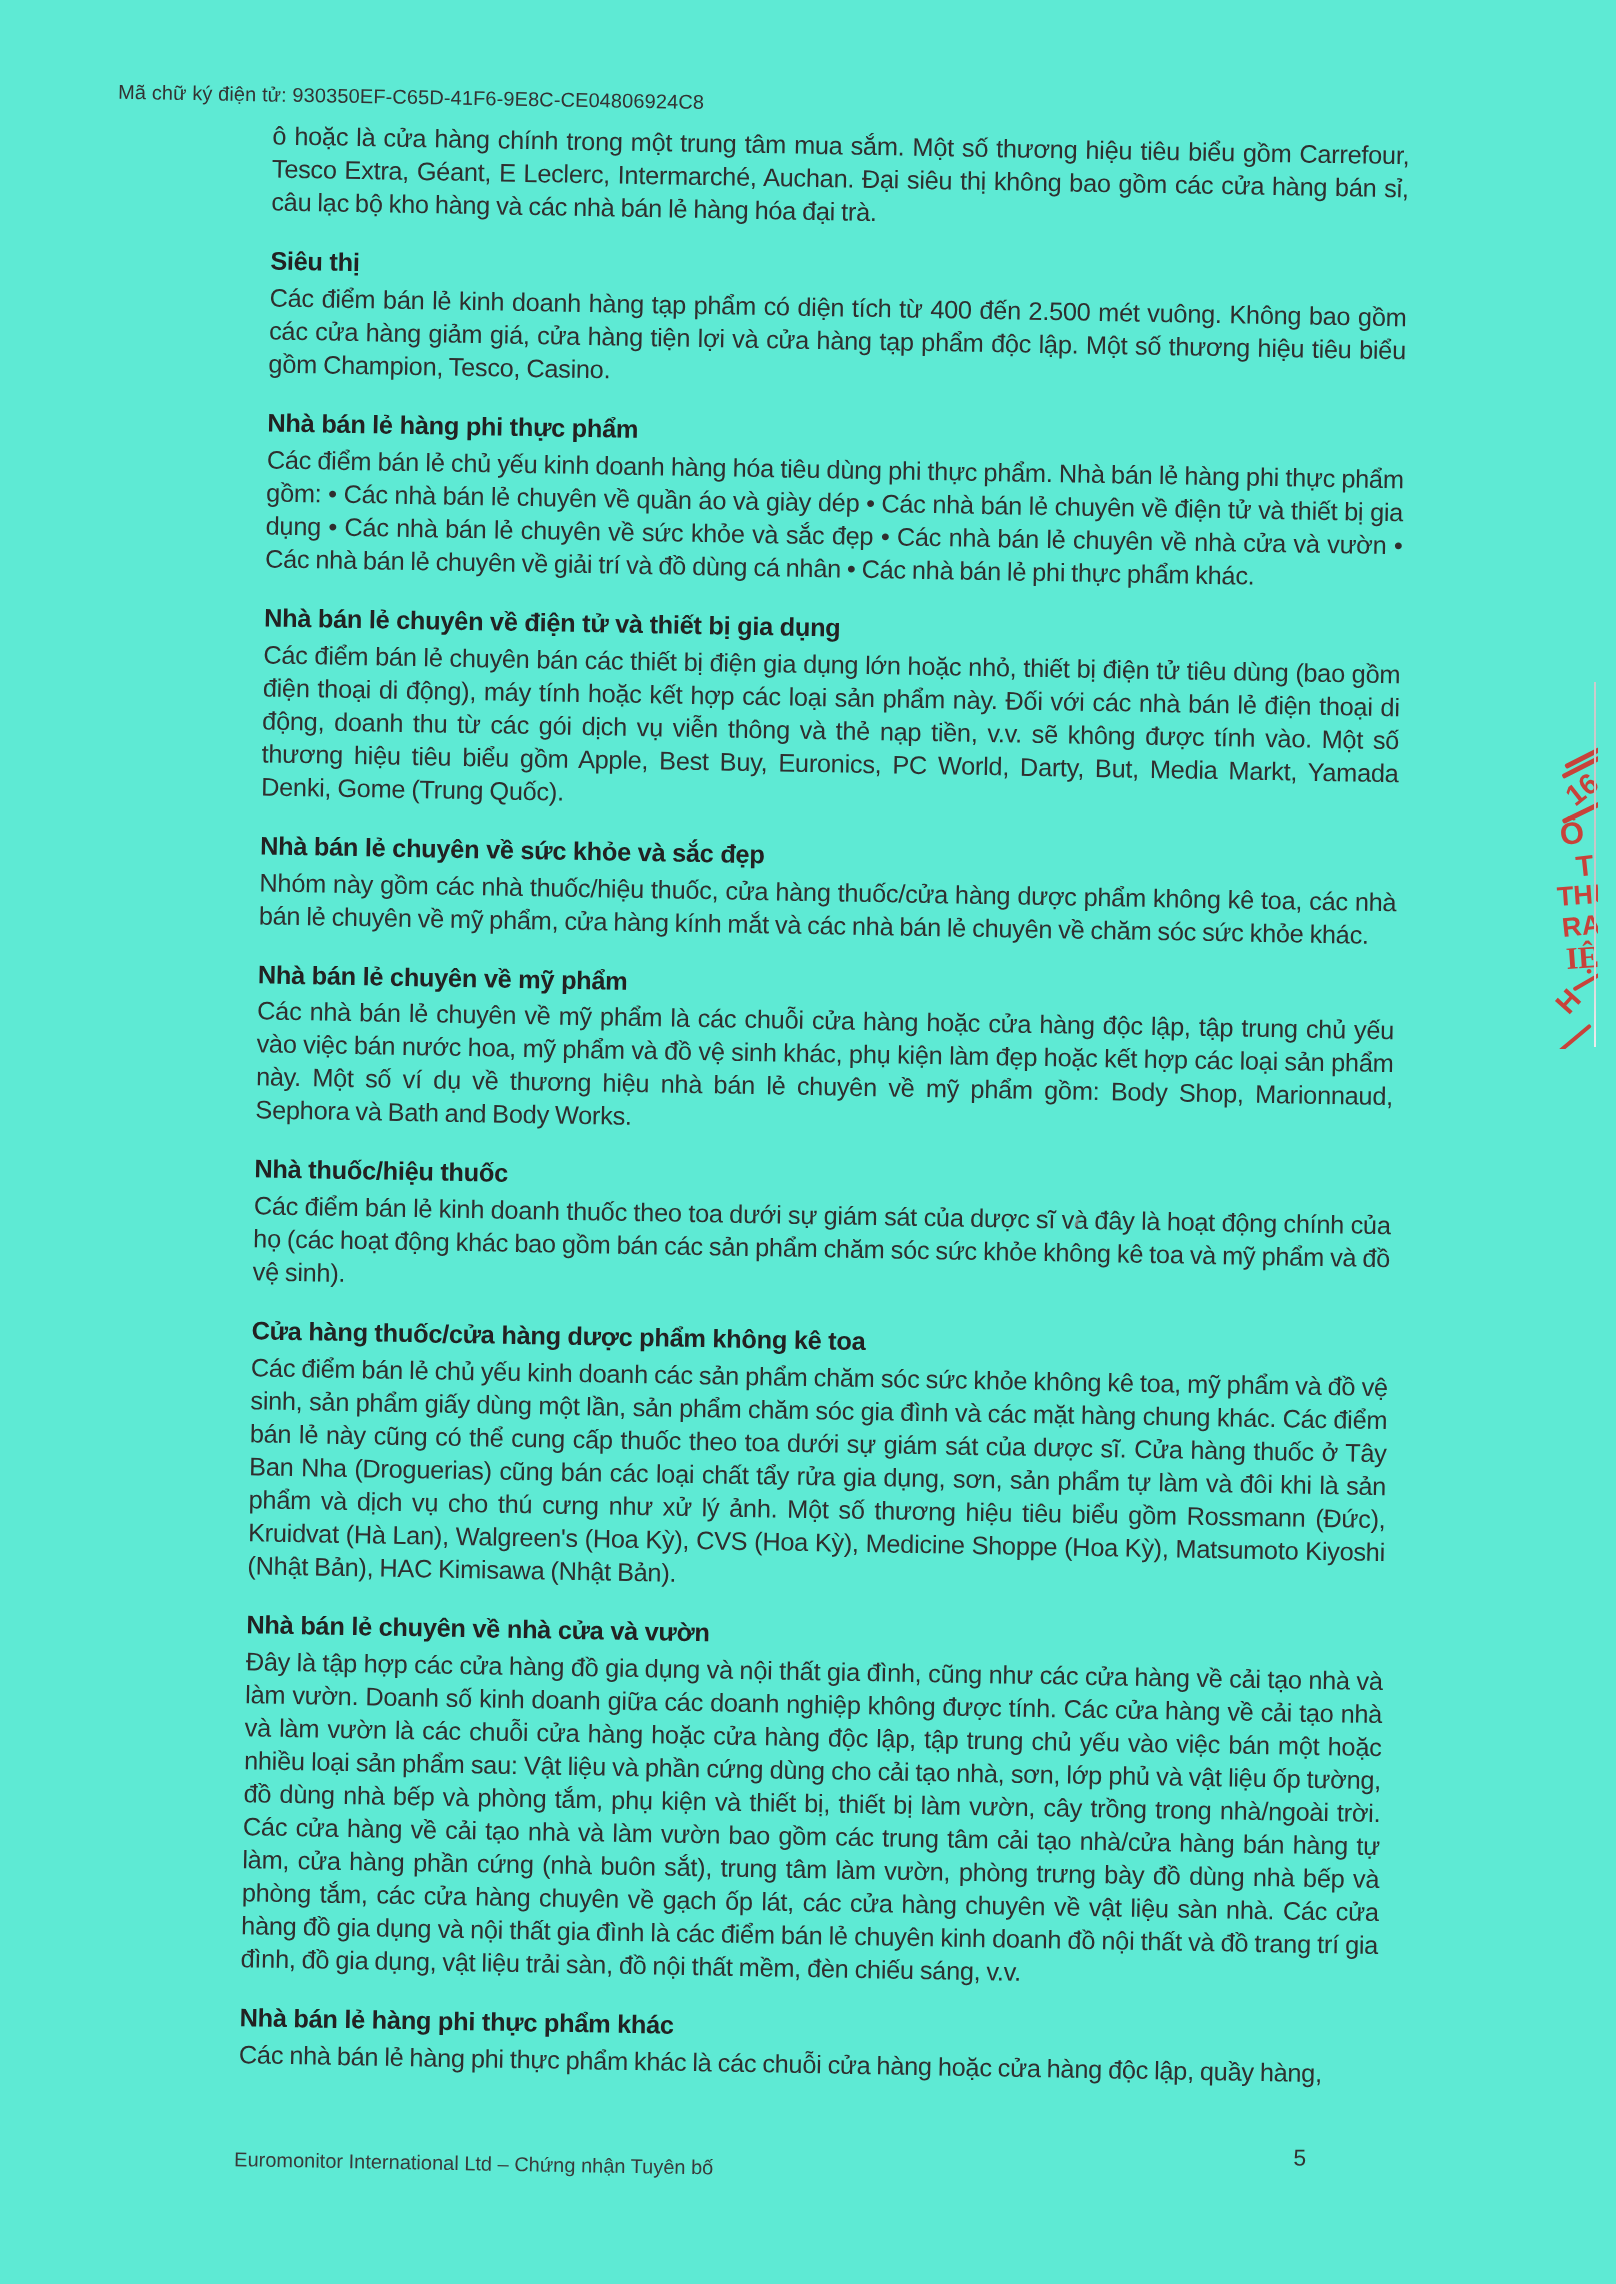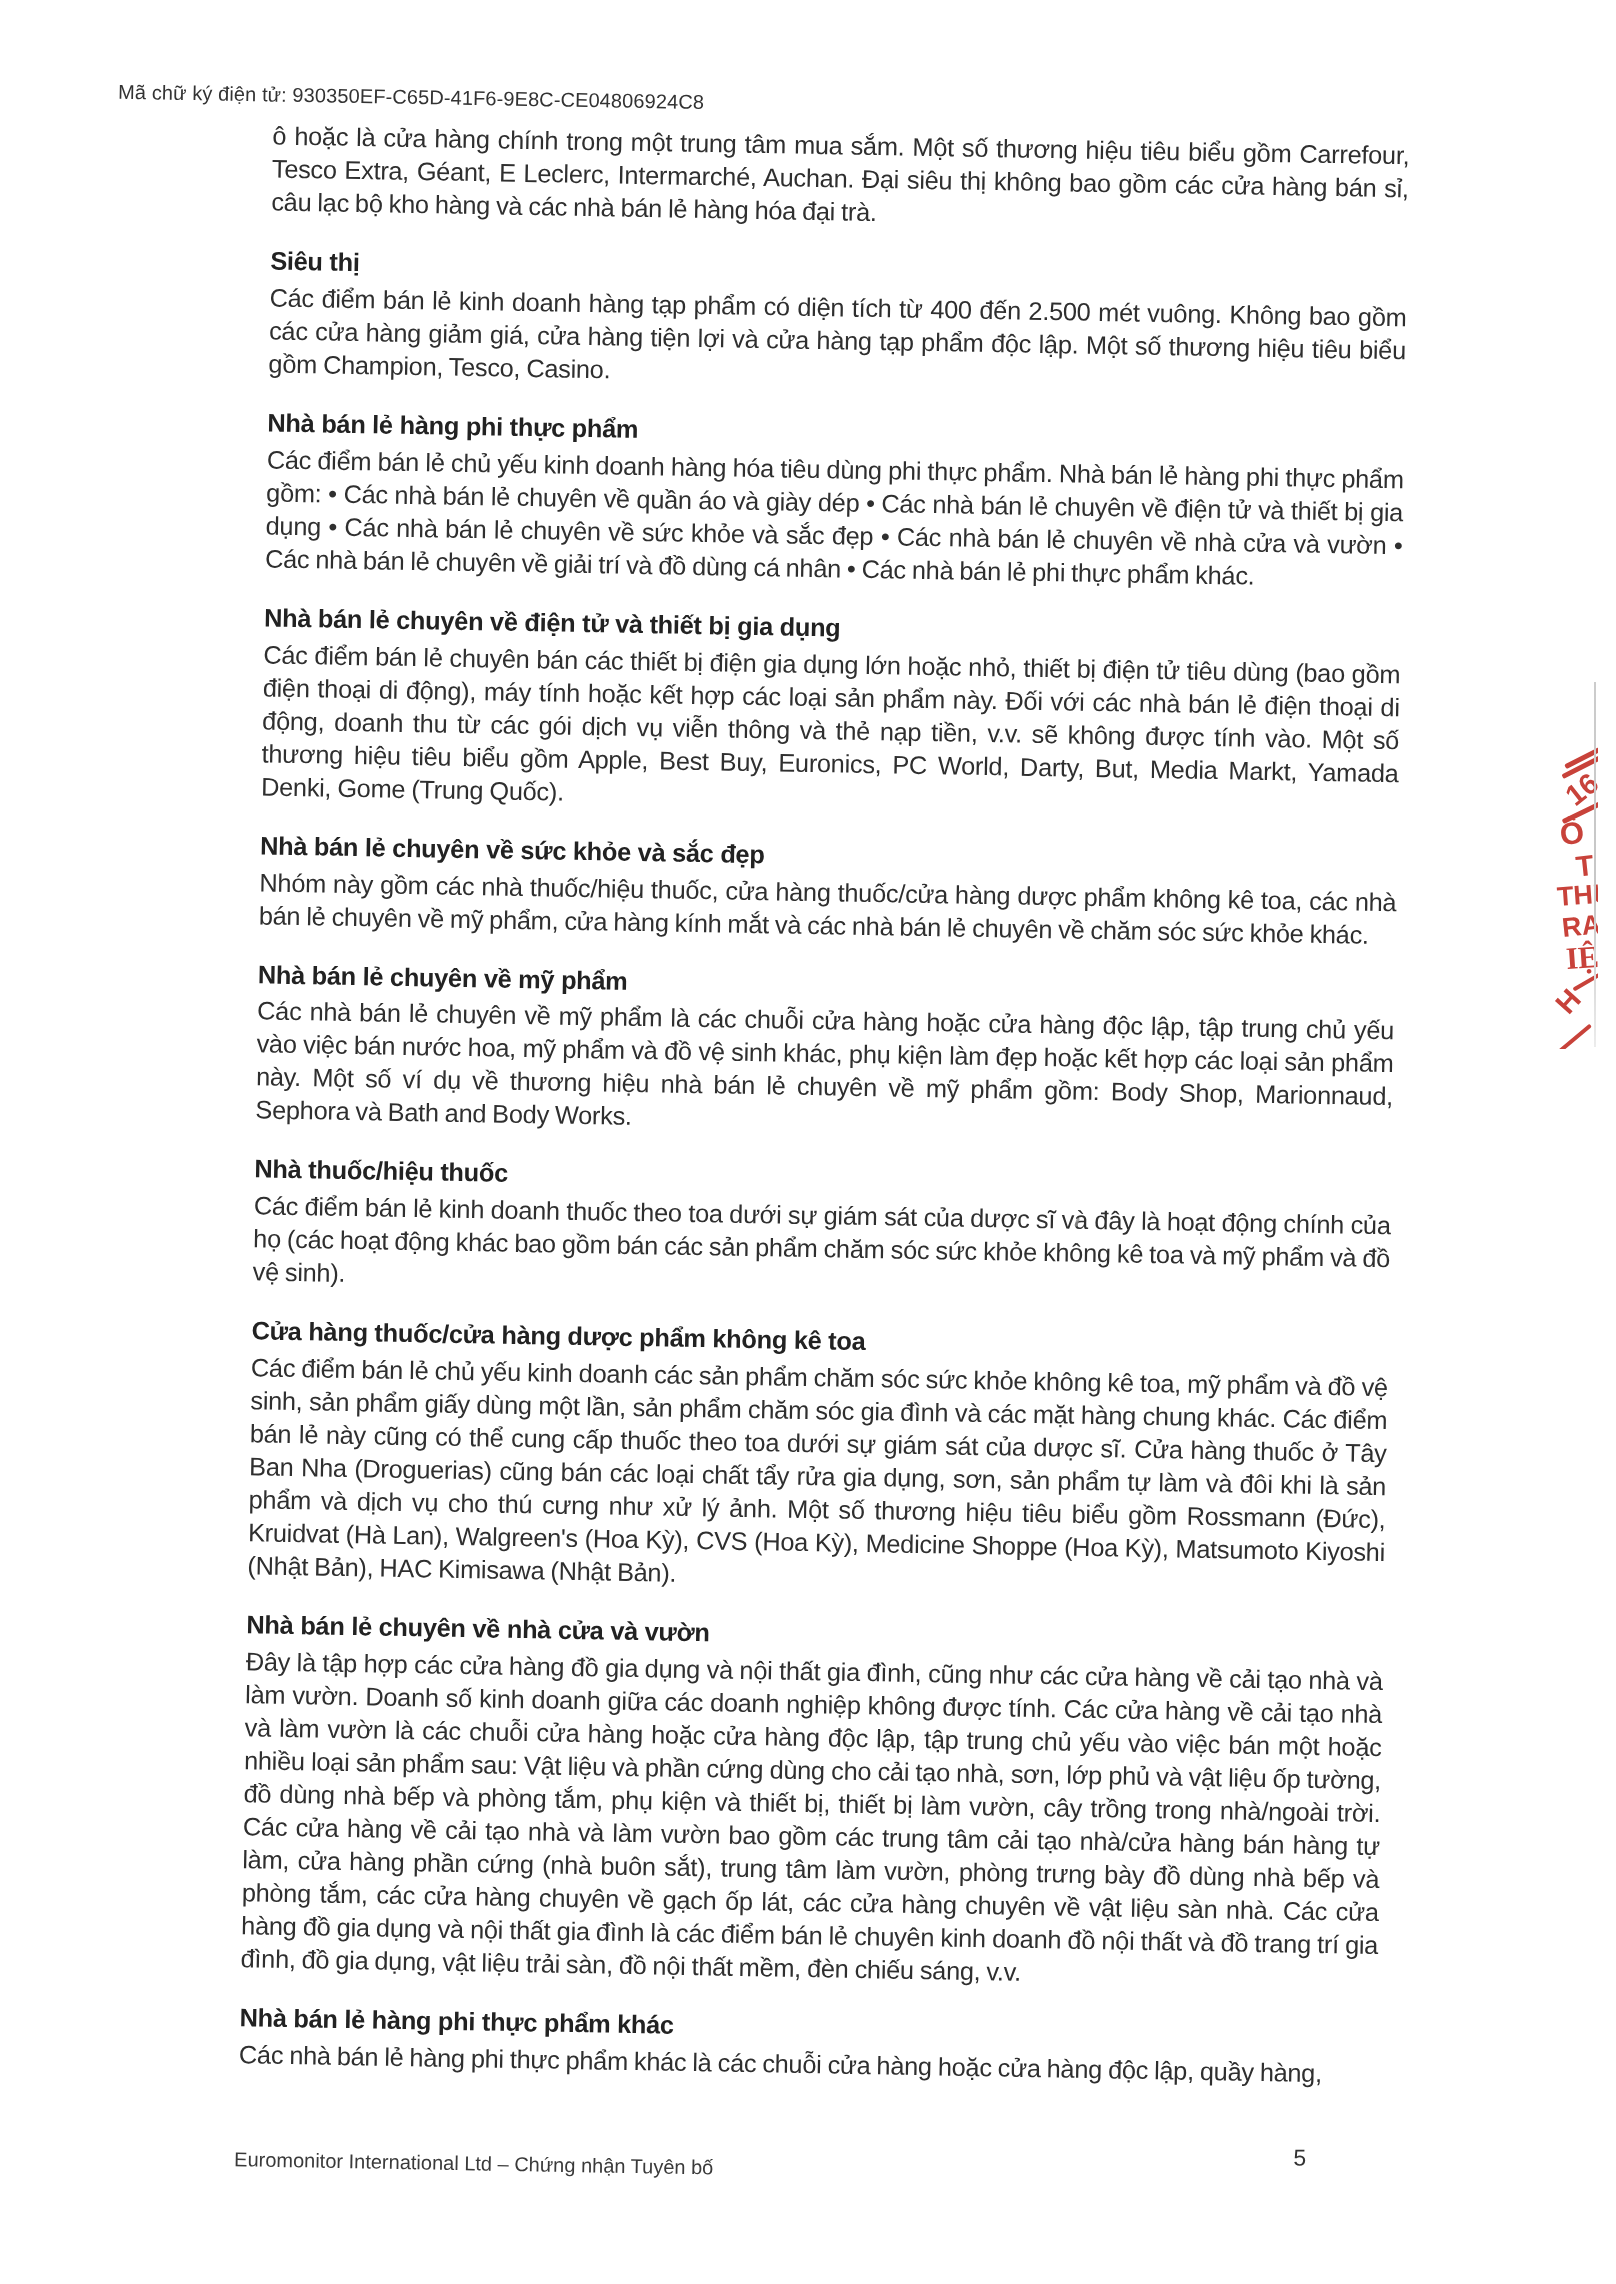--- a/index.html
+++ b/index.html
@@ -1,19 +1,19 @@
 <!DOCTYPE html>
 <html lang="vi" style="font-size:10.4px"><head>
 <meta charset="utf-8">
 <style>
   html,body{margin:0;padding:0;background:#e8e8e8;}
   .page{
     position:relative;
     width:1616px;height:2284px;
-    background:#ffffff;
+    background:#5eead4;
     overflow:hidden;
     font-family:"Liberation Sans", sans-serif;
     color:#2e2e2e;
   }
   
   .scan{
     position:absolute;inset:0;
     transform:rotate(1.0deg);
     transform-origin:50% 50%;
   }

